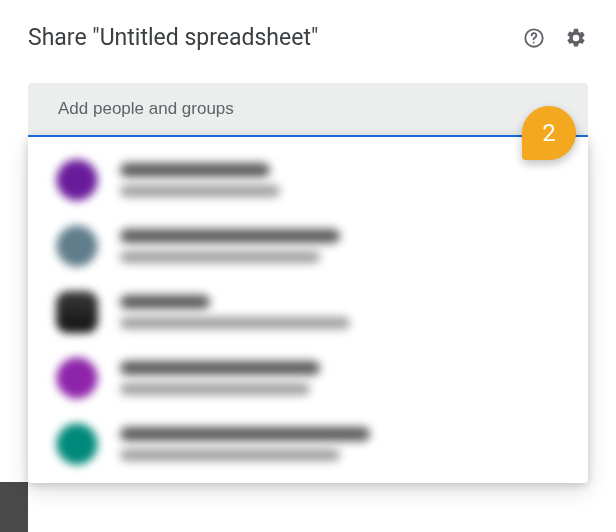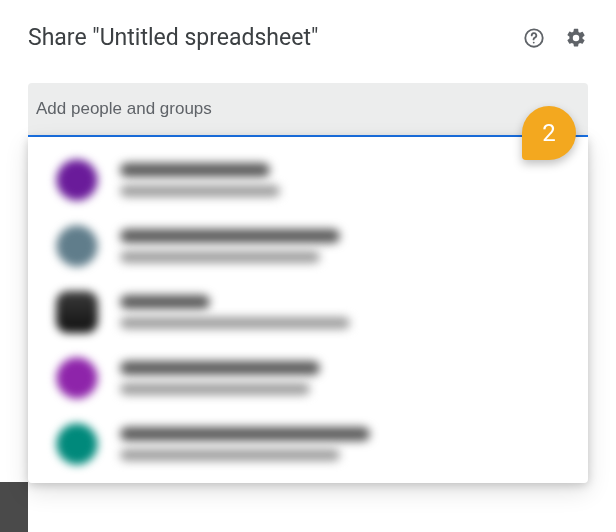--- a/index.html
+++ b/index.html
@@ -38,21 +38,21 @@
     }
     .input-wrap {
       margin: 24px 28px 0 28px;
       position: relative;
     }
     .input-field {
       width: 100%;
       background: #eceded;
       border: none;
       border-bottom: 2px solid #1a73e8;
-      padding: 16px 8px;
+      padding: 16px 30px;
       font-size: 17px;
       color: #5f6368;
       outline: none;
       border-top-left-radius: 4px;
       border-top-right-radius: 4px;
     }
     .input-field::placeholder { color: #5f6368; }
 
     .callout {
       position: absolute;

